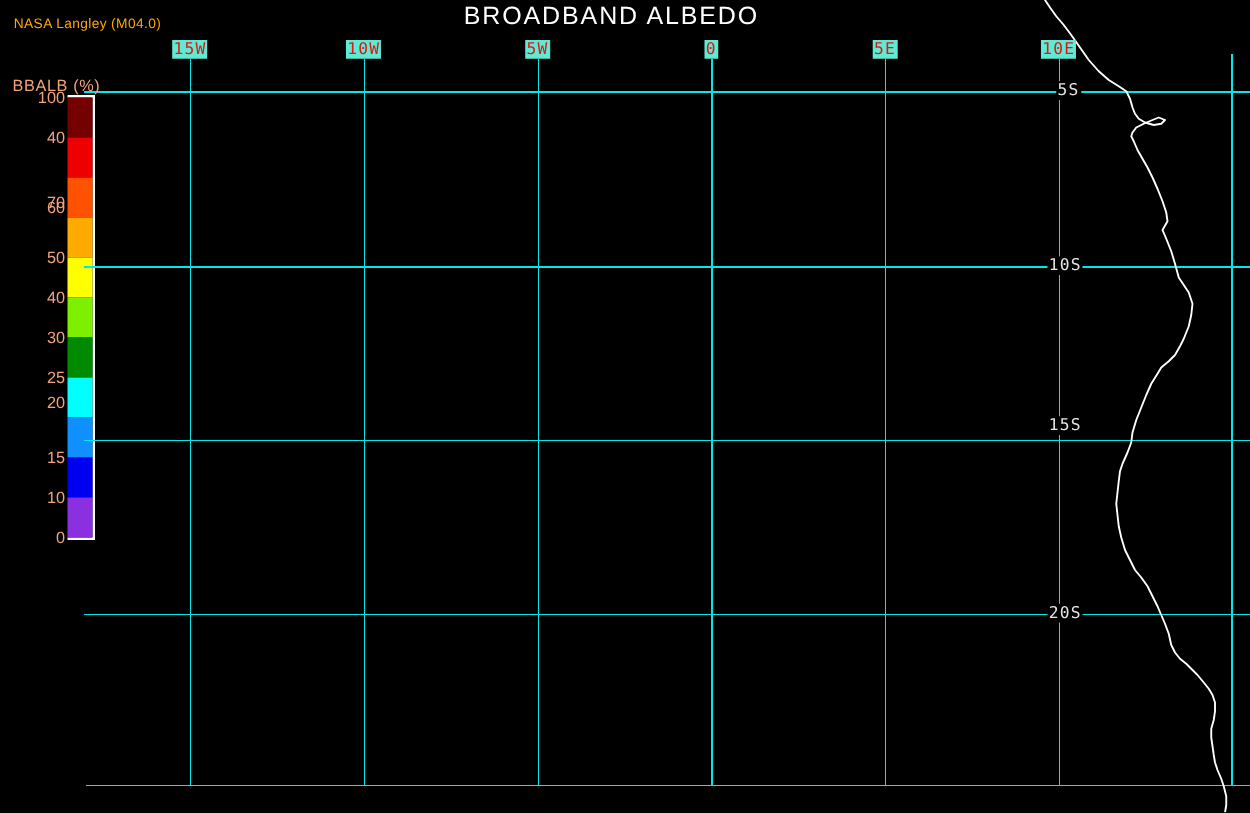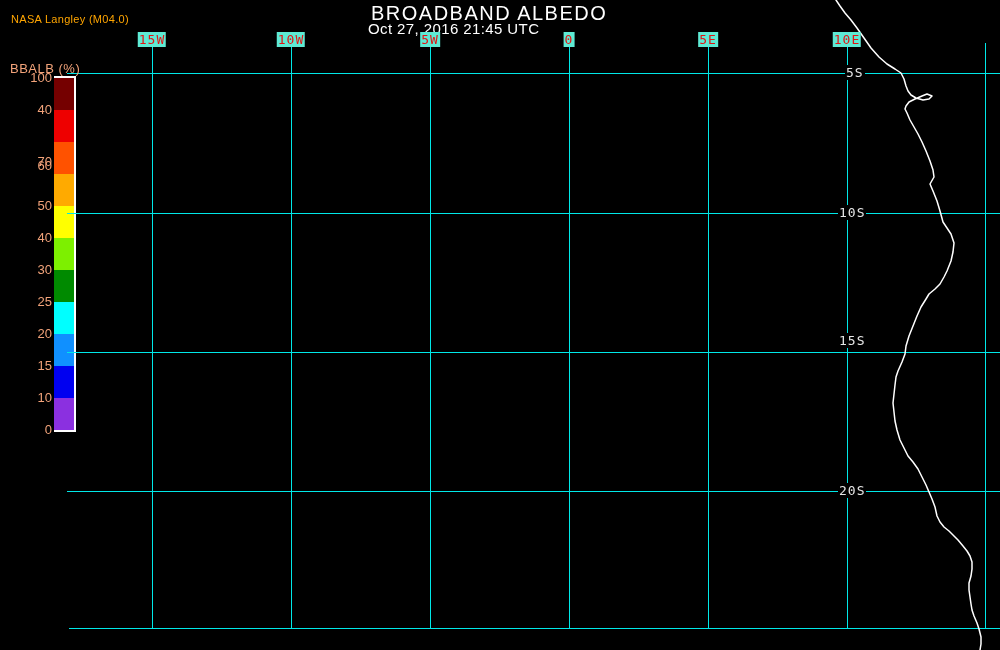--- a/index.html
+++ b/index.html
@@ -48,33 +48,32 @@
     position:absolute; left:245px; top:633px; font-family:"DejaVu Sans Mono", monospace;
     font-size:13px; color:#FFFFFF; letter-spacing:1.6px; white-space:pre; z-index:4;
   }
 </style>
 </head>
 <body>
 
 <div class="screen">
   <div class="provider">NASA Langley (M04.0)</div>
   <div class="title">BROADBAND ALBEDO</div>
-  <div class="subtitle">Oct 27, 2016 21:45 UTC</div>
 
   <div class="cb-label">BBALB (%)</div>
   <div class="cb-ticks" id="cb-ticks">
       <div class="cb-tick" style="top: 70px;">100</div>
       <div class="cb-tick" style="top: 102px;">40</div>
       <div class="cb-tick" style="top: 134px; margin-top: 20px;">70</div>
       <div class="cb-tick" style="top: 158px;">60</div>
       <div class="cb-tick" style="top: 198px;">50</div>
       <div class="cb-tick" style="top: 230px; margin-left: 45px;">40</div>
       <div class="cb-tick" style="top: 262px;">30</div>
       <div class="cb-tick" style="top: 294px;">25</div>
-      <div class="cb-tick" style="top: 326px; margin-left: 44px;">20</div>
+      <div class="cb-tick" style="top: 314px; margin-left: 44px;">20</div>
       <div class="cb-tick" style="top: 358px;">15</div>
       <div class="cb-tick" style="top: 390px;">10</div>
       <div class="cb-tick" style="top: 422px;">0</div>
     </div>
   <div class="colorbar" id="colorbar">
       <div class="cb-band" style="background: rgb(117, 0, 0);"></div>
       <div class="cb-band" style="background: rgb(238, 0, 0);"></div>
       <div class="cb-band" style="background: rgb(255, 82, 0);"></div>
       <div class="cb-band" style="background: rgb(255, 170, 0);"></div>
       <div class="cb-band" style="background: rgb(255, 255, 0);"></div>

